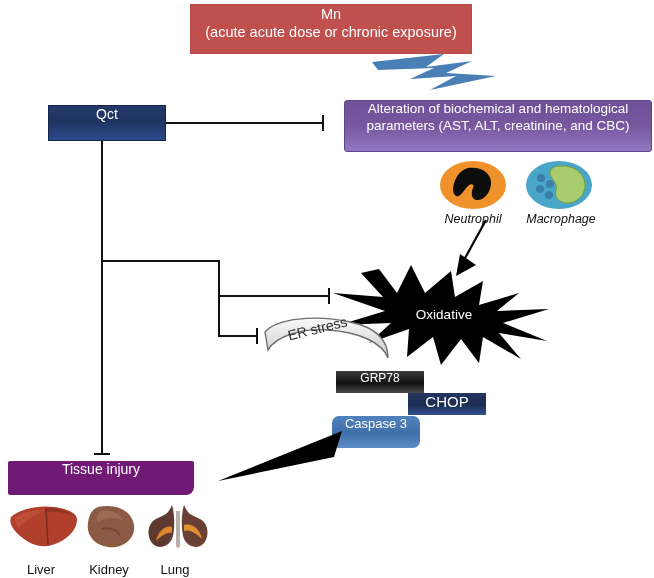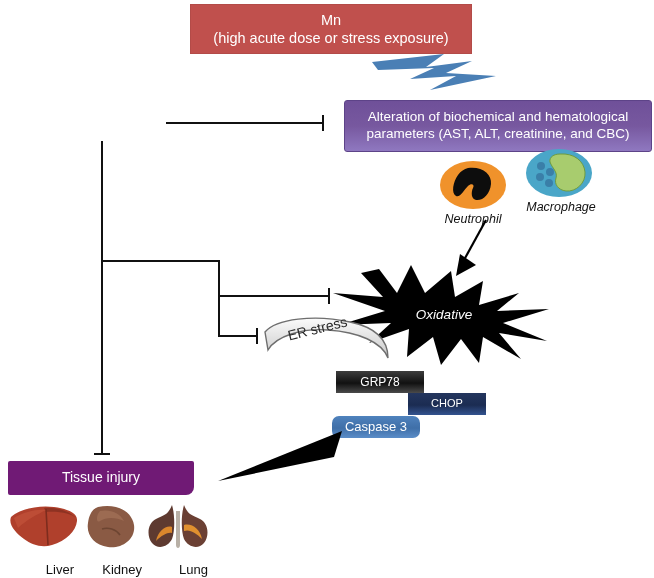--- a/index.html
+++ b/index.html
@@ -14,21 +14,21 @@
     position: relative;
     width: 654px;
     height: 578px;
     background: #ffffff;
     overflow: hidden;
   }
   .node {
     position: absolute;
     box-sizing: border-box;
     display: flex;
-    align-items: center;
+    align-items: flex-start;
     justify-content: center;
     text-align: center;
     color: #ffffff;
     line-height: 1.25;
   }
 
   
   #mn-box {
     left: 190px; top: 4px;
     width: 282px; height: 50px;
@@ -70,35 +70,35 @@
   #grp78-box {
     left: 336px; top: 371px;
     width: 88px; height: 22px;
     background: linear-gradient(180deg,#3d3d3d 0%, #111111 55%, #4a4a4a 100%);
     font-size: 12px;
   }
   #chop-box {
     left: 408px; top: 393px;
     width: 78px; height: 22px;
     background: linear-gradient(180deg,#24365e 0%,#1b2c52 55%,#33538f 100%);
-    font-size: 11px;
+    font-size: 15px;
   }
   #caspase3-box {
     left: 332px; top: 416px;
-    width: 88px; height: 22px;
+    width: 88px; height: 32px;
     background: linear-gradient(180deg,#4f82bd 0%,#3f6fa8 55%,#5b8dc8 100%);
     font-size: 13px;
     border-radius: 7px;
   }
 
   
   #oxidative-burst {
     position: absolute;
     left: 333px; top: 263px;
-    width: 222px; height: 104px; font-style: italic;
+    width: 222px; height: 104px;
   }
   #oxidative-burst .burst-label {
     position: absolute;
     left: 0; top: 0; width: 100%; height: 100%;
     display: flex; flex-direction: column;
     align-items: center; justify-content: center;
     color: #ffffff;
     font-size: 13.5px;
     line-height: 1.3;
     pointer-events: none;
@@ -130,48 +130,51 @@
   }
   .cell-caption { margin-top: 2px; }
 
   
   .organ-group {
     position: absolute;
     text-align: center;
     font-size: 13px;
     color: #111111;
   }
-  .organ-caption { margin-top: 9px; text-align: right; }
+  .organ-caption { margin-top: 9px; }
   .organ-art { width: 72px; height: 52px; }
 
   
   .conn { position: absolute; }
   .hline { background: #111111; height: 2px; }
   .vline { background: #111111; width: 2px; }
   .tbar-v { background: #111111; width: 2px; height: 16px; }
   .tbar-h { background: #111111; height: 2px; width: 16px; }
 
   svg { display: block; overflow: visible; }
 </style>
 </head>
 <body>
 
 <div id="canvas">
 
   <div class="node" id="mn-box">
     <div>
       <div>Mn</div>
-      <div>(high acute dose or stress exposure)</div>
+      <div>(acute acute dose or chronic exposure)</div>
     </div>
   </div>
 
   <svg class="conn" id="lightning" style="left:370px; top:48px;" width="130" height="44" viewBox="0 0 130 44">
     <polygon points="2,14 74,6 56,19 102,13 76,25 126,28 60,42 86,28 40,31 64,20 8,22" fill="#4a7fb5"></polygon>
   </svg>
 
+  <div class="node" id="qct-box">
+    <span>Qct</span>
+  </div>
 
   <div class="node" id="alteration-box">
     <div>
       <div>Alteration of biochemical and hematological</div>
       <div>parameters (AST, ALT, creatinine, and CBC)</div>
     </div>
   </div>
 
   <div class="conn hline" style="left:166px; top:122px; width:156px;"></div>
   <div class="conn tbar-v" style="left:322px; top:115px;"></div>
@@ -190,21 +193,21 @@
 
   <div class="cell-group" style="left:438px; top:160px; width:70px;">
     <svg width="70" height="50" viewBox="0 0 70 50">
       <ellipse cx="35" cy="25" rx="33" ry="24" fill="#f0922b"></ellipse>
       <path d="M30,8 C44,6 54,14 53,24 C52,34 45,41 38,40 C33,39 33,32 35,28
                C37,24 33,23 30,26 C26,30 22,38 18,36 C13,33 15,22 20,15 C23,11 26,9 30,8 Z" fill="#0d0d0d"></path>
     </svg>
     <div class="cell-caption">Neutrophil</div>
   </div>
 
-  <div class="cell-group" style="left:524px; top:148px; width:74px;">
+  <div class="cell-group" style="left:524px; top:160px; width:74px;">
     <svg width="70" height="50" viewBox="0 0 70 50">
       <ellipse cx="35" cy="25" rx="33" ry="24" fill="#4aa6c8"></ellipse>
       <path d="M36,6 C50,5 60,13 61,24 C62,35 52,44 42,43 C34,42 30,36 32,30
                C34,24 28,20 26,14 C25,9 30,6 36,6 Z" fill="#a8cc6e" stroke="#6f9c3f" stroke-width="1"></path>
       <circle cx="17" cy="18" r="4" fill="#3a7fa8"></circle>
       <circle cx="26" cy="24" r="4" fill="#3a7fa8"></circle>
       <circle cx="16" cy="29" r="4" fill="#3a7fa8"></circle>
       <circle cx="25" cy="35" r="4" fill="#3a7fa8"></circle>
     </svg>
     <div class="cell-caption">Macrophage</div>

